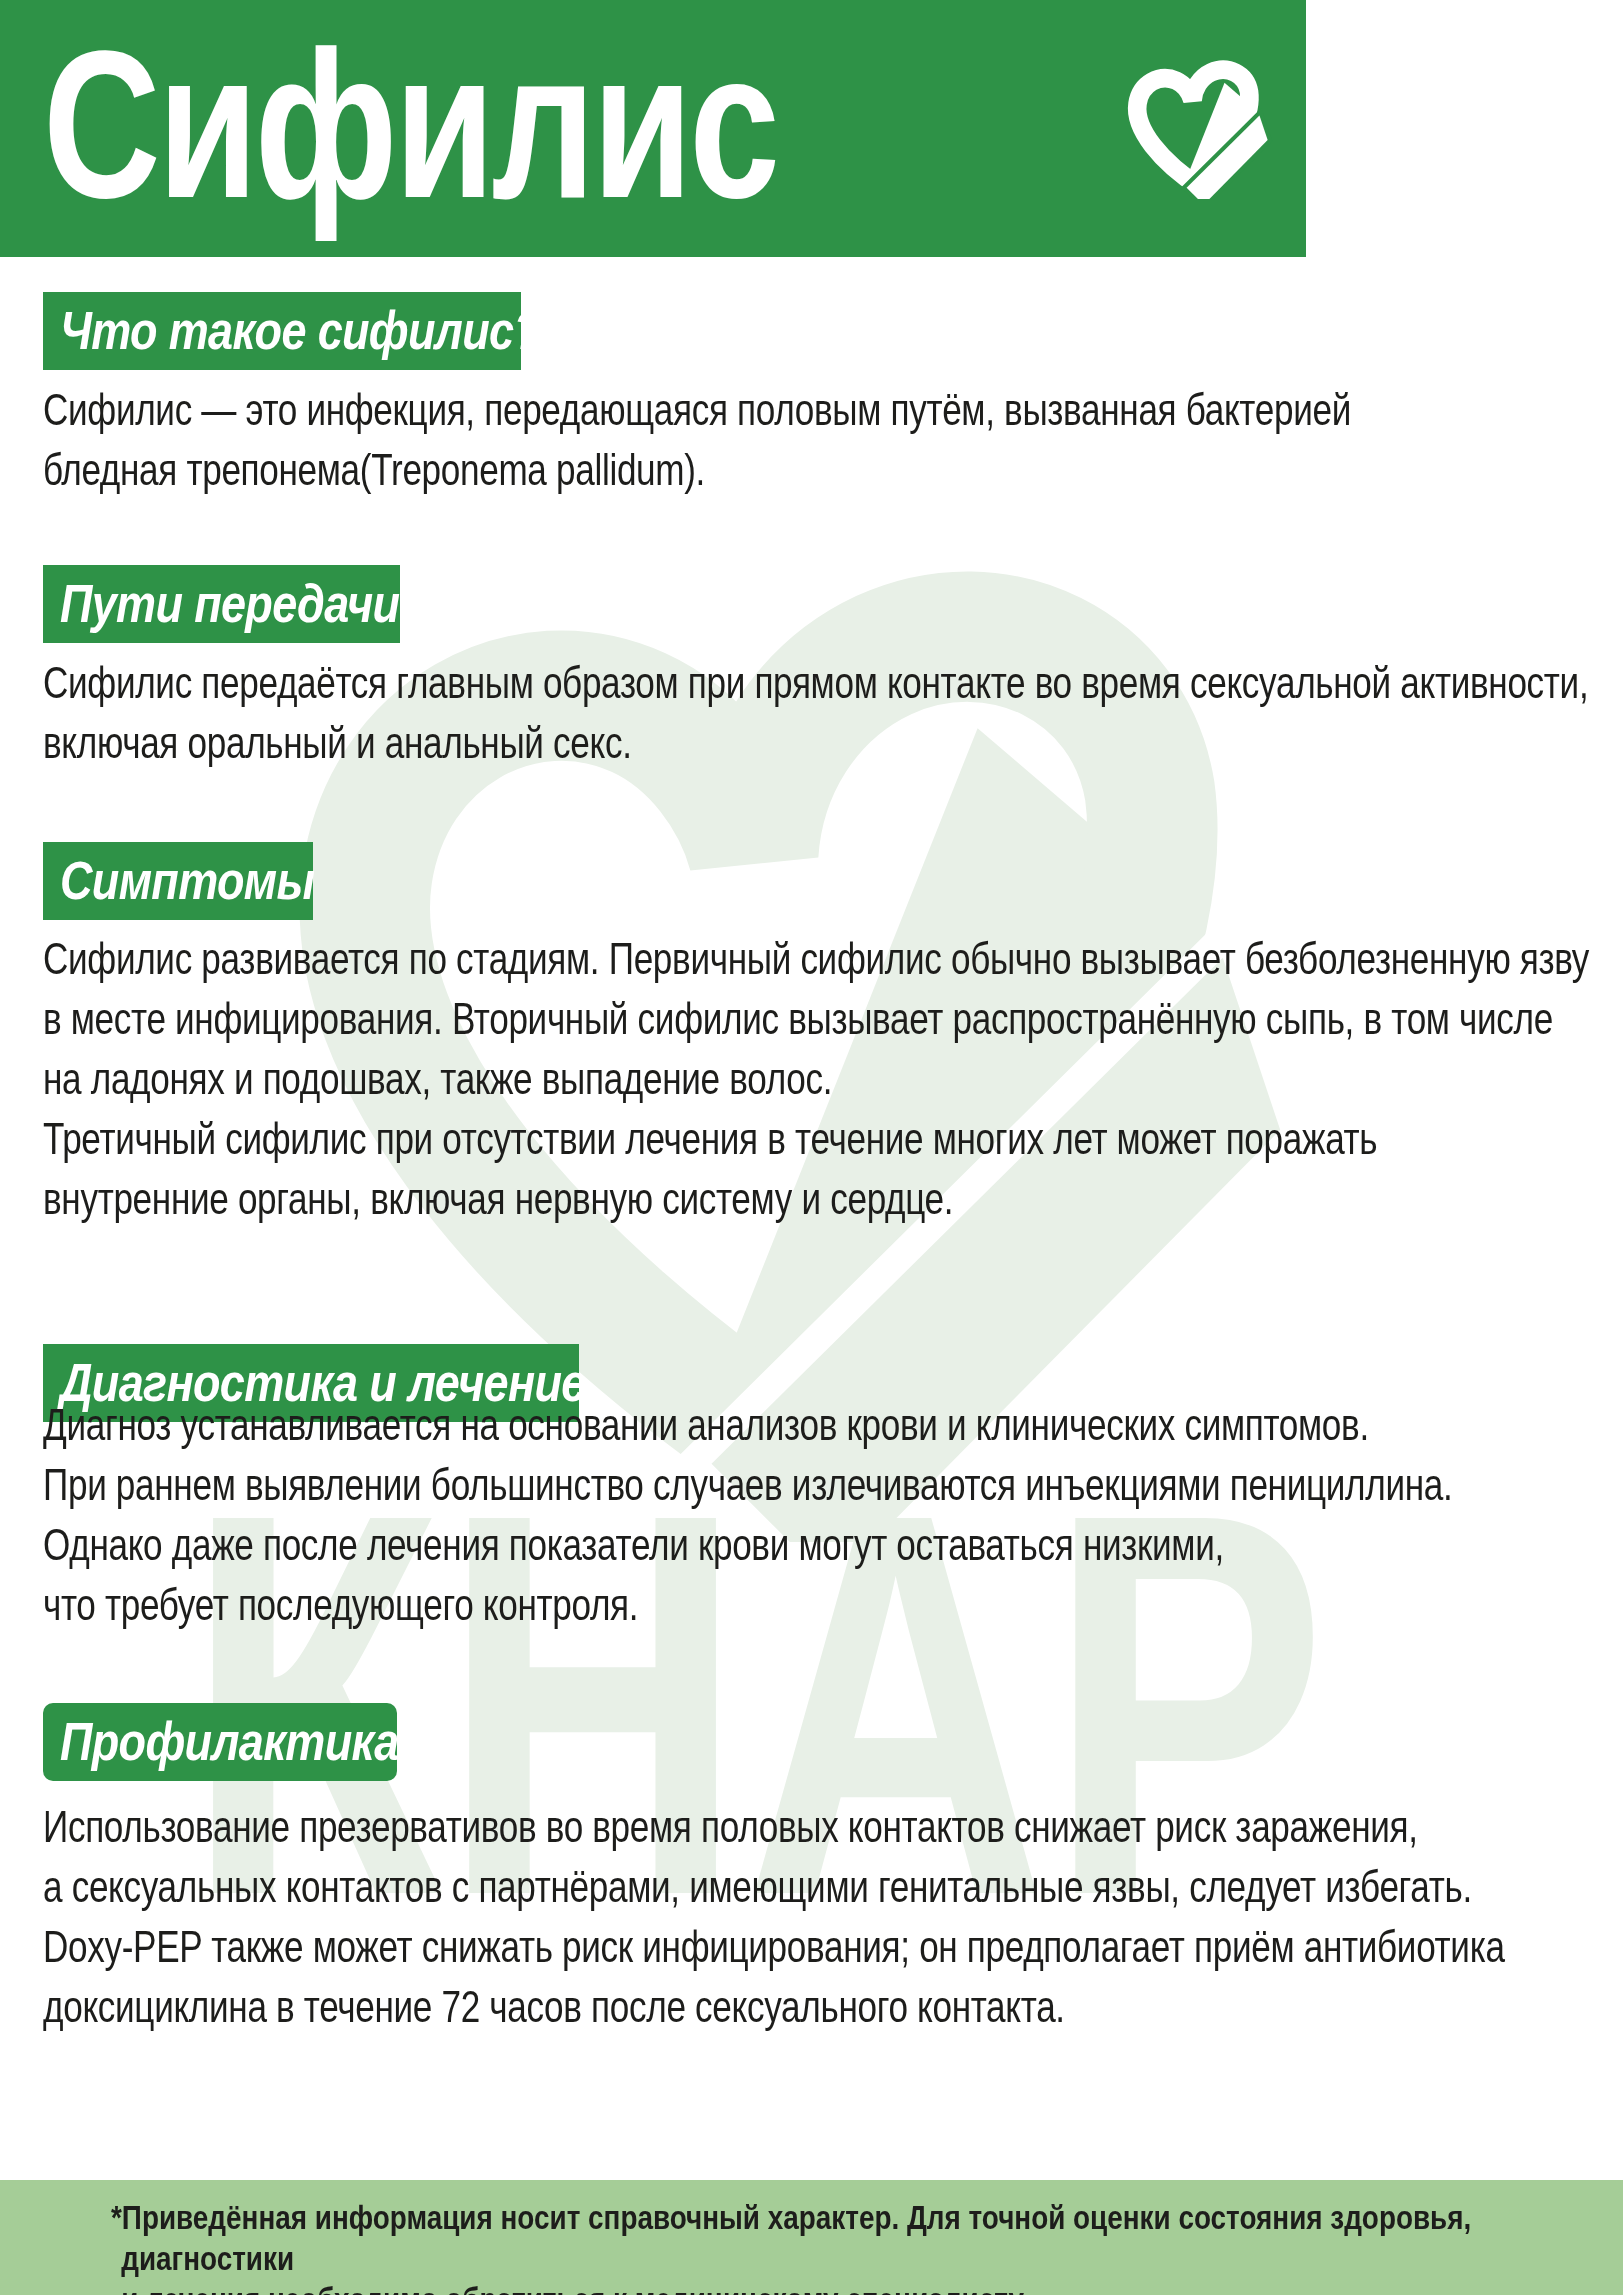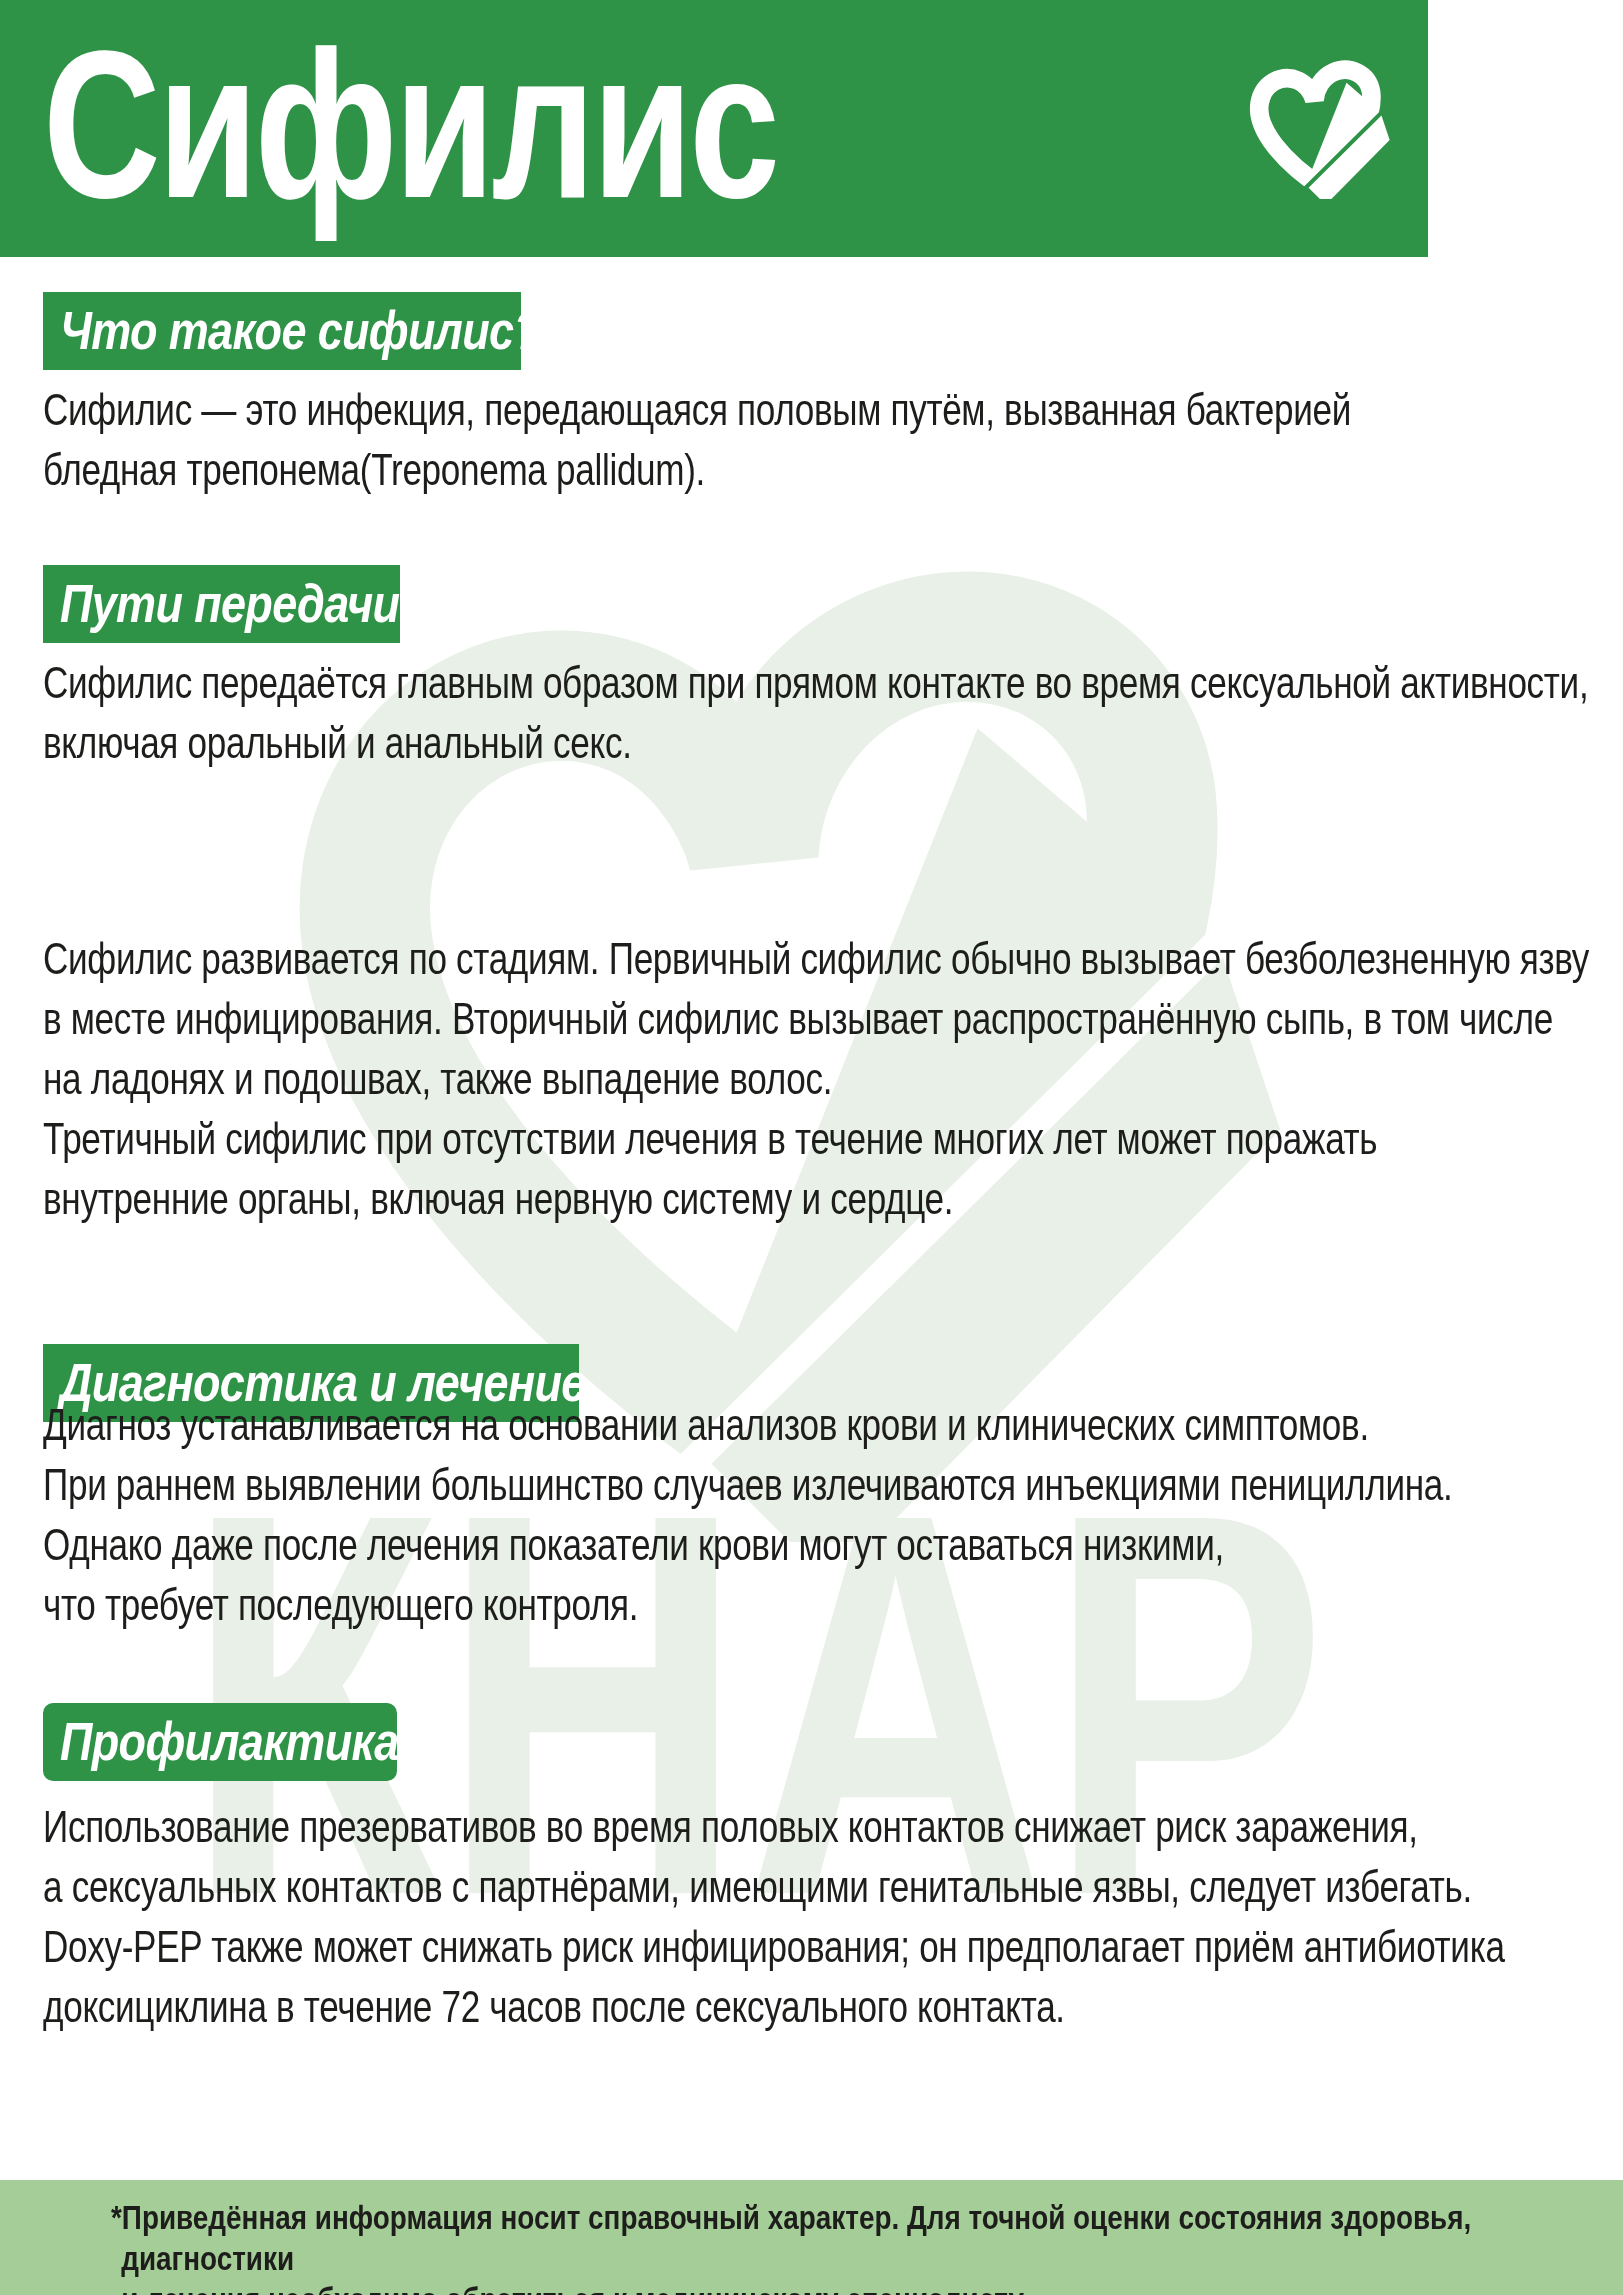--- a/index.html
+++ b/index.html
@@ -1,21 +1,21 @@
 <!DOCTYPE html>
 <html style="font-size:12.5px"><head>
 <meta charset="utf-8">
 <style>
   html,body{margin:0;padding:0;background:#ffffff;}
   .page{
     position:relative;width:1624px;height:2295px;background:#fff;overflow:hidden;
     font-family:"Liberation Sans",sans-serif;
   }
   
-  .hdr{position:absolute;left:0;top:0;width:1428px;height:257px;background:#2E9247;}
+  .hdr{position:absolute;left:0;top:0;width:1306px;height:257px;background:#2E9247;}
   .title{
     position:absolute;left:43px;top:20px;font-size:209px;font-weight:bold;color:#fff;
     line-height:1;white-space:nowrap;letter-spacing:-3.9px;
     transform:scaleX(0.78);transform-origin:left top;
   }
   .hdr-logo{position:absolute;right:22px;top:41px;}
   
   .wm-logo{position:absolute;left:195px;top:436px;}
   .wm-text{
     position:absolute;left:185px;top:1432px;font-size:545px;font-weight:bold;color:#E8F0E7;
@@ -77,20 +77,23 @@
   </div>
   <div class="para p1">Сифилис — это инфекция, передающаяся половым путём, вызванная бактерией
 бледная трепонема(Treponema pallidum).</div>
 
   <div class="badge b2" style="width: 340px;">
     <span class="badge-label">Пути передачи</span>
   </div>
   <div class="para p2">Сифилис передаётся главным образом при прямом контакте во время сексуальной активности,
 включая оральный и анальный секс.</div>
 
+  <div class="badge b3" style="width: 253px;">
+    <span class="badge-label">Симптомы</span>
+  </div>
   <div class="para p3">Сифилис развивается по стадиям. Первичный сифилис обычно вызывает безболезненную язву
 в месте инфицирования. Вторичный сифилис вызывает распространённую сыпь, в том числе
 на ладонях и подошвах, также выпадение волос.
 Третичный сифилис при отсутствии лечения в течение многих лет может поражать
 внутренние органы, включая нервную систему и сердце.</div>
 
   <div class="badge b4" style="width: 519px; margin-top: 40px;">
     <span class="badge-label">Диагностика и лечение</span>
   </div>
   <div class="para p4">Диагноз устанавливается на основании анализов крови и клинических симптомов.

